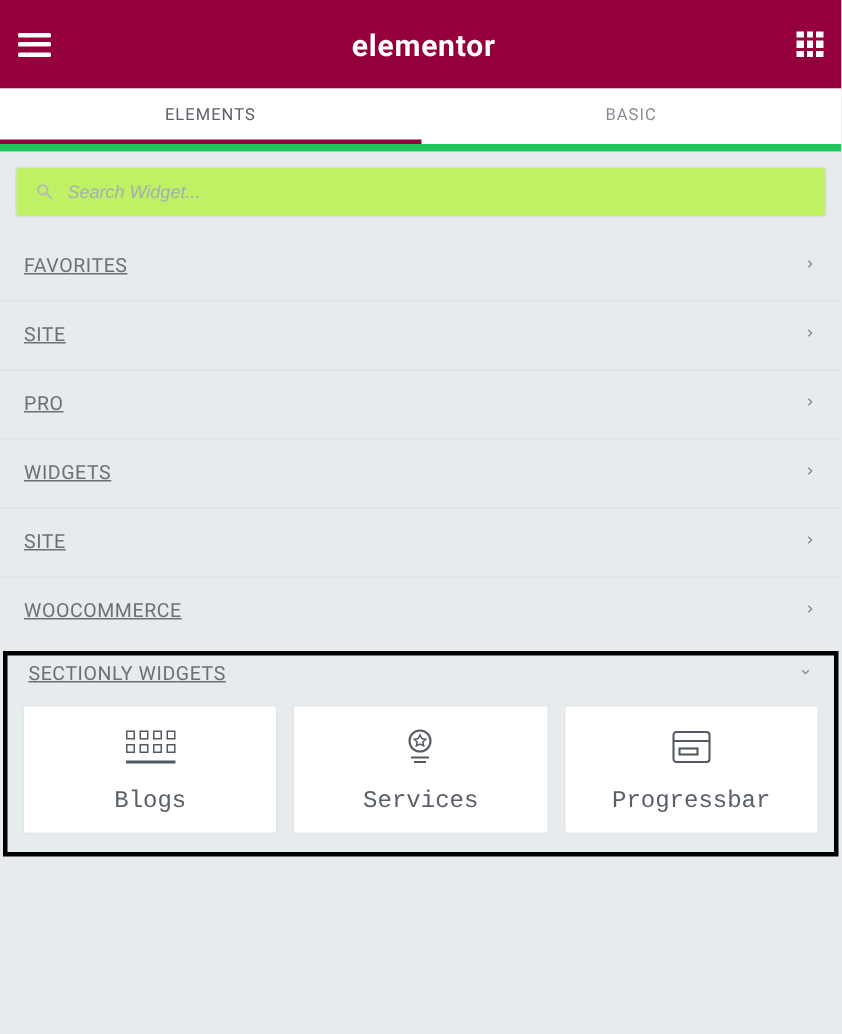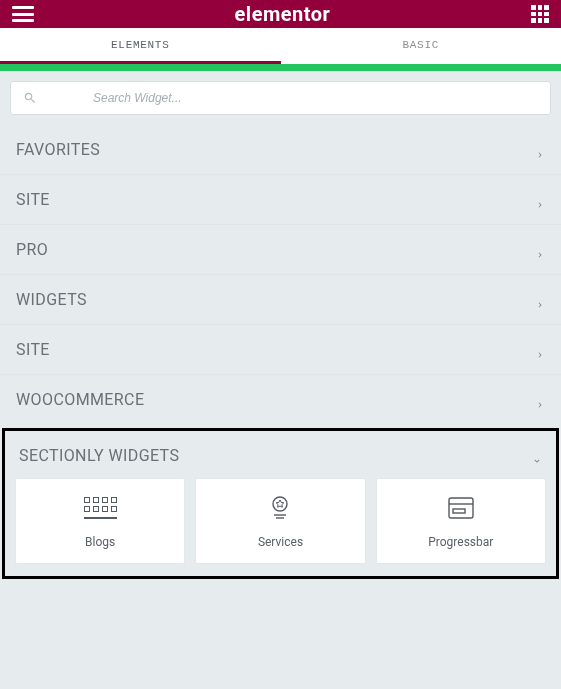--- a/index.html
+++ b/index.html
@@ -5,21 +5,21 @@
   * { box-sizing: border-box; margin: 0; padding: 0; }
   body {
     font-family: -apple-system, BlinkMacSystemFont, "Segoe UI", Roboto, Arial, sans-serif;
     background: #e6ebee;
     width: 561px;
     height: 689px;
     overflow: hidden;
   }
   .header {
     background: #93003C;
-    height: 28px;
+    height: 59px;
     display: flex;
     align-items: center;
     justify-content: space-between;
     padding: 0 12px;
     color: white;
   }
   .hamburger {
     width: 22px; height: 16px;
     display: flex; flex-direction: column; justify-content: space-between;
     cursor: pointer;
@@ -32,75 +32,73 @@
   }
   .apps-icon {
     width: 18px; height: 18px;
     display: grid; grid-template-columns: repeat(3,1fr); grid-template-rows: repeat(3,1fr);
     gap: 2px; cursor: pointer;
   }
   .apps-icon span { background: white; width: 100%; height: 100%; }
   .tabs {
     display: flex;
     background: white;
-    border-bottom: 7px solid #22c55e;
-    font-family: Liberation Mono, monospace;
+    border-bottom: 5px solid #22c55e;
   }
   .tab {
     flex: 1;
     text-align: center;
     padding: 11px 0 10px;
     font-size: 11px;
     letter-spacing: .7px;
     color: #8a8f94;
     cursor: pointer;
     border-bottom: 3px solid transparent;
   }
   .tab.active {
     color: #5c6167;
     border-bottom: 3px solid #93003C;
   }
   .search-wrap {
     padding: 10px;
   }
   .search {
-    background: #ffffff;
+    background: #bef264;
     border: 1px solid #d8dde1;
     border-radius: 3px;
     display: flex;
     align-items: center;
     padding: 9px 12px;
-    gap: 48px;
   }
   .search svg { width: 14px; height: 14px; fill: #b3b9bf; margin-right: 8px; }
   .search input {
     border: none; outline: none; flex: 1;
     font-size: 12px; font-style: italic; color: #7a808a;
     background: transparent;
   }
   .search input::placeholder { color: #a7adb3; font-style: italic; }
   .cat {
     display: flex;
-    align-items: center;
     justify-content: space-between;
     padding: 15px 16px;
-    font-size: 16px;
+    font-size: 13px;
     letter-spacing: .4px;
     color: #6a7077;
     cursor: pointer;
+    text-decoration: underline;
   }
   .cat + .cat-sep { height: 1px; background: #dfe4e8; margin: 0 0; }
   .chev { width: 10px; height: 10px; }
   .chev svg { width: 100%; height: 100%; fill: #7f858b; }
   .highlight-box {
     border: 3px solid black;
     margin: 4px 2px 0 2px;
     padding: 0 8px 12px;
   }
-  .highlight-box .cat { padding: 15px 6px 13px; }
+  .highlight-box .cat { padding: 5px 6px 13px; }
   .highlight-box .chev svg { transform: rotate(90deg); }
   .widgets {
     display: grid;
     grid-template-columns: repeat(3, 1fr);
     gap: 10px;
     padding: 0 2px;
   }
   .widget {
     background: white;
     border: 1px solid #e3e7ea;
@@ -111,22 +109,23 @@
     align-items: center;
     justify-content: center;
     cursor: pointer;
   }
   .widget-icon {
     height: 30px; display: flex; align-items: center; justify-content: center;
     color: #545a61;
   }
   .widget-label {
     margin-top: 12px;
-    font-size: 12px;
+    font-size: 16px;
     color: #5a6068;
+    font-family: Liberation Mono, monospace;
   }
   .grid-icon { display: grid; grid-template-columns: repeat(4,6px); grid-template-rows: repeat(2,6px); gap: 3px 3px;}
   .grid-icon span { border:1.4px solid #545a61; }
   .grid-icon .line { grid-column: 1 / -1; height: 1.4px; background:#545a61; border:none; margin-top:2px;}
 </style>
 </head>
 <body>
 
 <div class="header">
   <div class="hamburger">

